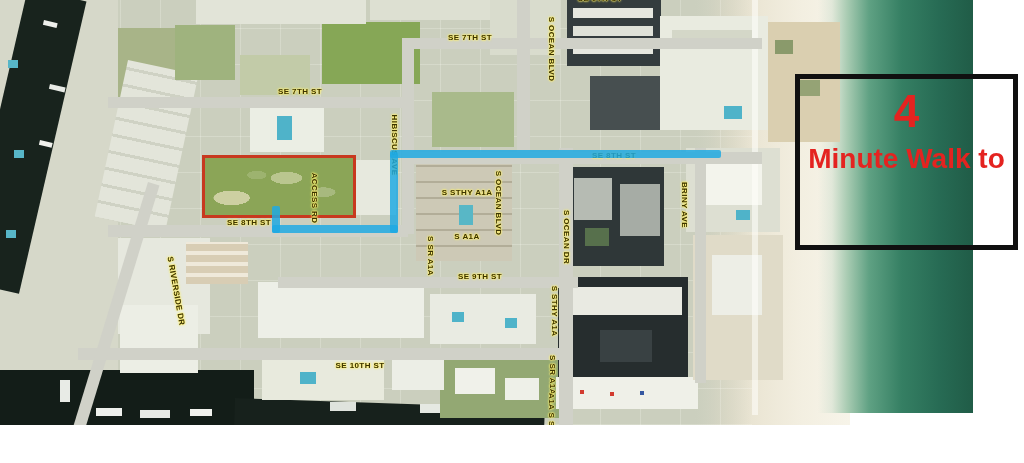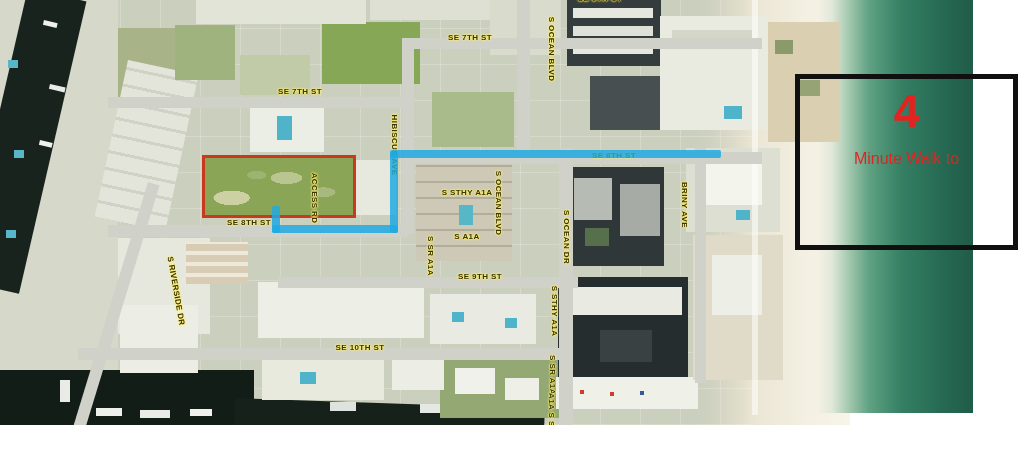--- a/index.html
+++ b/index.html
@@ -28,21 +28,21 @@
       radial-gradient(ellipse 16px 7px at 35% 30%, #9db36f 0 60%, transparent 61%);}
   #labels{position:absolute;left:0;top:0;width:973px;height:425px;z-index:5;}
   .slabel{position:absolute;font:bold 8px "Liberation Sans",sans-serif;color:#3a3300;
     letter-spacing:.4px;white-space:nowrap;
     text-shadow:0 0 2px #ffef6e,0 0 2px #ffef6e,0 0 3px #fff27e,0 0 1px #ffe95a;}
   #route{position:absolute;left:0;top:0;width:973px;height:425px;z-index:6;}
   .rseg{position:absolute;opacity:.84;border-radius:2px;}
   #annotation-box{position:absolute;left:795px;top:74px;width:213px;height:166px;z-index:10;
     border:5px solid #101010;text-align:center;}
   #walk-number{margin-top:8px;font-size:46px;line-height:48px;font-weight:bold;color:#e42320;}
-  .walk-line{font-size:16px;line-height:36px;font-weight:normal;color:#e42320;margin-top:0px;}
+  .walk-line{font-size:28px;line-height:36px;font-weight:bold;color:#e42320;margin-top:0px;}
   #walk-lines{margin-top:6px;}
 </style>
 </head>
 <body>
 
 <div id="stage">
   <div id="map">
     <div id="beach"></div>
     <div id="ocean"></div>
     <div id="land">
@@ -130,21 +130,21 @@
         <div class="f" style="left: 148px; top: 182px; width: 12px; height: 255px; background: rgb(208, 209, 200); transform: rotate(17deg); transform-origin: left top;"></div>
       </div>
     <div id="parcel" style="border-color: rgb(200, 57, 31);"></div>
     <div id="labels">
         <span class="slabel" style="left: 600px; top: -2px; transform: translate(-50%, -50%) rotate(0deg);">SE 6TH CT</span>
         <span class="slabel" style="left: 300px; top: 91px; transform: translate(-50%, -50%) rotate(0deg);">SE 7TH ST</span>
         <span class="slabel" style="left: 470px; top: 37px; transform: translate(-50%, -50%) rotate(0deg);">SE 7TH ST</span>
         <span class="slabel" style="left: 249px; top: 222px; transform: translate(-50%, -50%) rotate(0deg);">SE 8TH ST</span>
         <span class="slabel" style="left: 614px; top: 155px; transform: translate(-50%, -50%) rotate(0deg);">SE 8TH ST</span>
         <span class="slabel" style="left: 480px; top: 276px; transform: translate(-50%, -50%) rotate(0deg);">SE 9TH ST</span>
-        <span class="slabel" style="left: 360px; top: 347px; transform: translate(-50%, -50%) rotate(0deg);">SE 10TH ST</span>
+        <span class="slabel" style="left: 360px; top: 365px; transform: translate(-50%, -50%) rotate(0deg);">SE 10TH ST</span>
         <span class="slabel" style="left: 467px; top: 192px; transform: translate(-50%, -50%) rotate(0deg);">S STHY A1A</span>
         <span class="slabel" style="left: 467px; top: 236px; transform: translate(-50%, -50%) rotate(0deg);">S A1A</span>
         <span class="slabel" style="left: 551px; top: 49px; transform: translate(-50%, -50%) rotate(90deg);">S OCEAN BLVD</span>
         <span class="slabel" style="left: 498px; top: 203px; transform: translate(-50%, -50%) rotate(90deg);">S OCEAN BLVD</span>
         <span class="slabel" style="left: 566px; top: 237px; transform: translate(-50%, -50%) rotate(90deg);">S OCEAN DR</span>
         <span class="slabel" style="left: 554px; top: 311px; transform: translate(-50%, -50%) rotate(90deg);">S STHY A1A</span>
         <span class="slabel" style="left: 552px; top: 375px; transform: translate(-50%, -50%) rotate(90deg);">S SR A1A</span>
         <span class="slabel" style="left: 551px; top: 413px; transform: translate(-50%, -50%) rotate(90deg);">A1A S SR</span>
         <span class="slabel" style="left: 430px; top: 256px; transform: translate(-50%, -50%) rotate(90deg);">S SR A1A</span>
         <span class="slabel" style="left: 394px; top: 145px; transform: translate(-50%, -50%) rotate(90deg);">HIBISCUS AVE</span>

